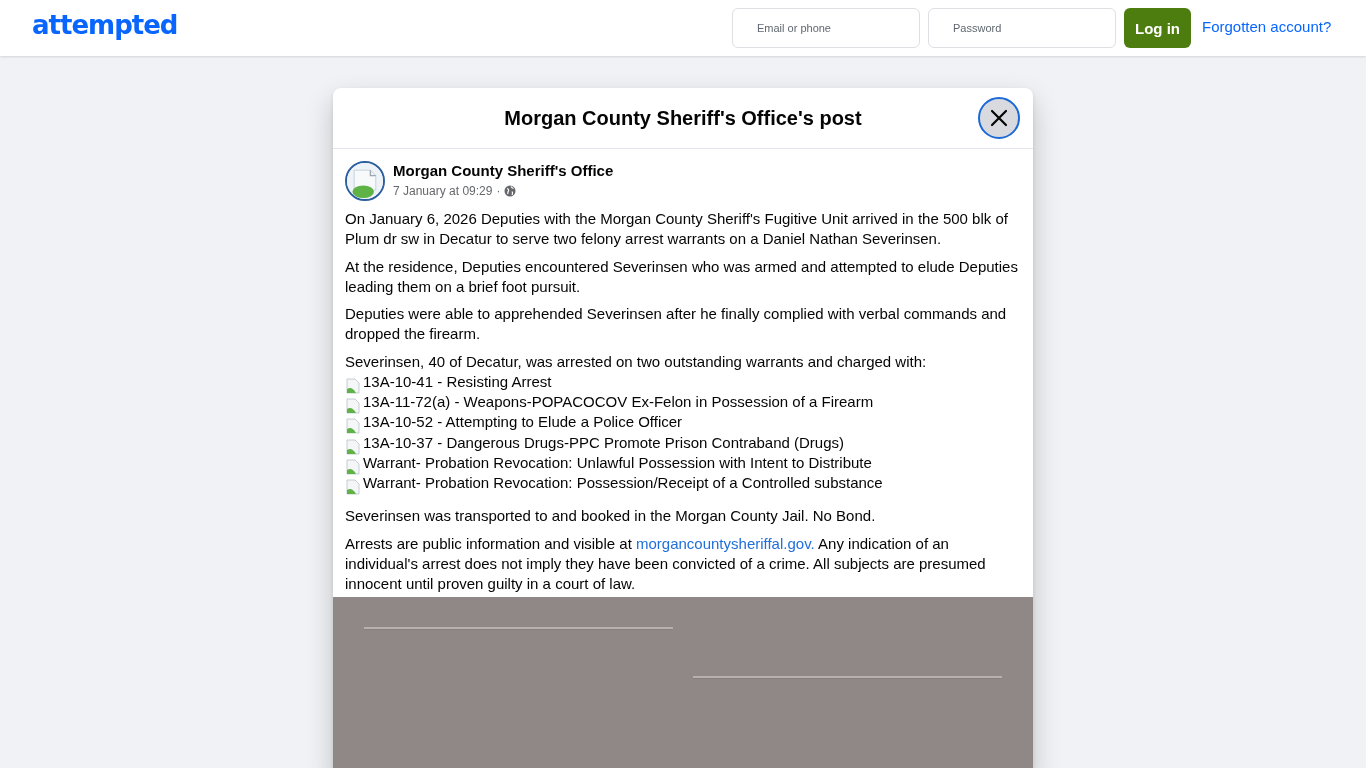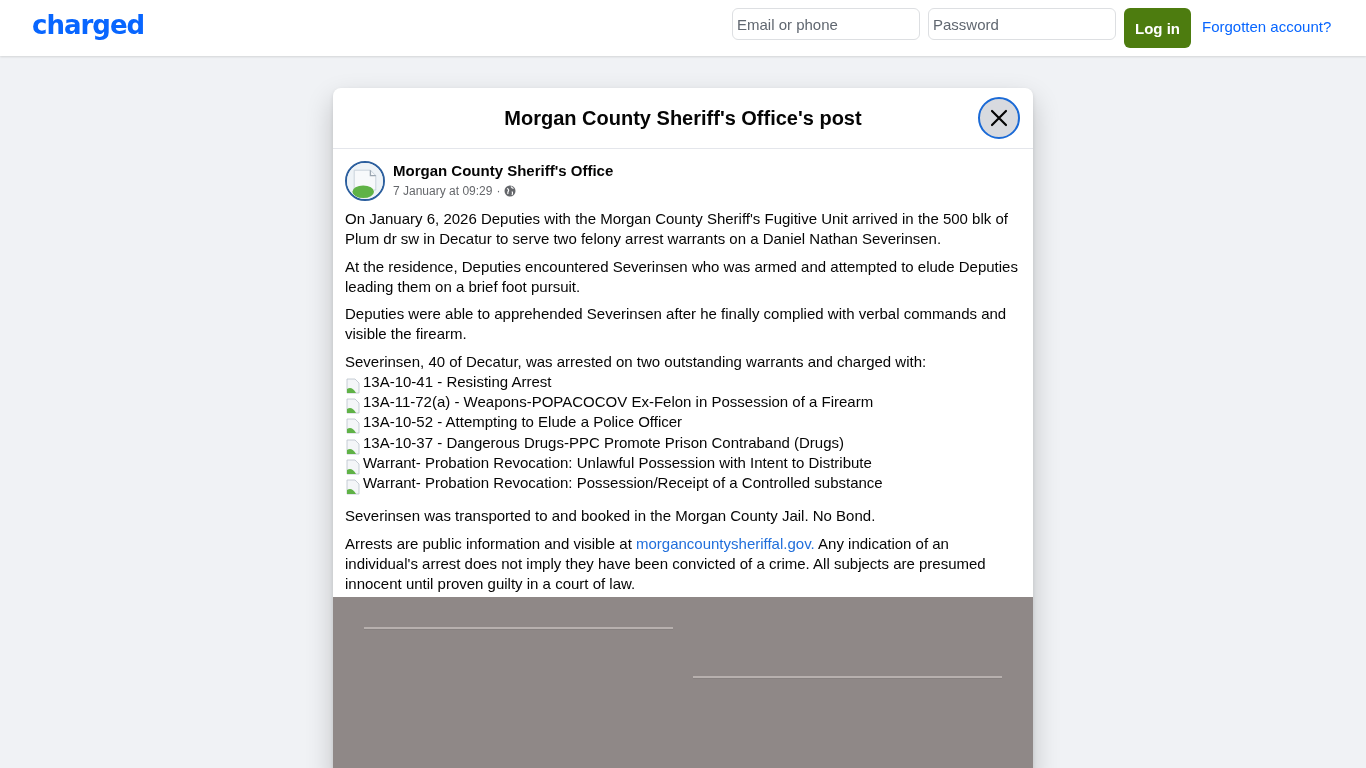--- a/index.html
+++ b/index.html
@@ -16,24 +16,24 @@
       box-shadow: 0 1px 2px rgba(0,0,0,0.12);
       z-index: 2;
     }
     .logo {
       position: absolute; left: 32px; top: 10px;
       font-family: "DejaVu Sans", "Liberation Sans", sans-serif;
       font-weight: bold; font-size: 26px; letter-spacing: -1px;
       color: #0866ff;
     }
     .login-input {
-      position: absolute; top: 8px; height: 32px; width: 188px;
+      position: absolute; top: 8px; height: 40px; width: 188px;
       border: 1px solid #dddfe2; border-radius: 6px;
-      background: #fff; padding: 0 4px;
-      font-family: "Liberation Sans", sans-serif; font-size: 15px;
+      background: #fff; padding: 0 24px;
+      font-family: "Liberation Sans", sans-serif; font-size: 11px;
       color: #1c1e21; outline: none;
     }
     .login-input::placeholder { color: #606770; }
     .email-input { left: 732px; }
     .password-input { left: 928px; }
     .login-button {
       position: absolute; left: 1124px; top: 8px; width: 67px; height: 40px;
       background: #4d7c0f; color: #fff; border: none; border-radius: 6px;
       font-family: "Liberation Sans", sans-serif; font-weight: bold; font-size: 15px;
       cursor: pointer;
@@ -102,21 +102,21 @@
     }
     .media-line {
       position: absolute; height: 2px; background: #b7b0ae;
       box-shadow: 0 1px 0 rgba(0,0,0,0.06);
     }
   </style>
 </head>
 <body>
 
 <header class="topbar">
-  <div class="logo">charged</div>
+  <div class="logo">attempted</div>
   <input class="login-input email-input" type="text" placeholder="Email or phone" style="">
   <input class="login-input password-input" type="password" placeholder="Password" style="">
   <button class="login-button">Log in</button>
   <a class="forgot-link">Forgotten account?</a>
 </header>
 
 <div class="modal">
   <div class="modal-header">
     <h2 class="modal-title">Morgan County Sheriff's Office's post</h2>
     <div class="close-button">
@@ -142,21 +142,21 @@
       <svg class="globe-icon" viewBox="0 0 12 12">
         <circle cx="6" cy="6" r="5.5" fill="#65676b"></circle>
         <path d="M3 3.5 Q5 4 4.5 6 Q3.5 7 4 9 M7 1.5 Q8 3 9.5 3.5 M8 6.5 Q9 8 8 10" stroke="#fff" stroke-width="1.2" fill="none"></path>
       </svg>
     </div>
   </div>
 
   <div class="post-body">
     <p>On January 6, 2026 Deputies with the Morgan County Sheriff's Fugitive Unit arrived in the 500 blk of Plum dr sw in Decatur to serve two felony arrest warrants on a Daniel Nathan Severinsen.</p>
     <p>At the residence, Deputies encountered Severinsen who was armed and attempted to elude Deputies leading them on a brief foot pursuit.</p>
-    <p>Deputies were able to apprehended Severinsen after he finally complied with verbal commands and visible the firearm.</p>
+    <p>Deputies were able to apprehended Severinsen after he finally complied with verbal commands and dropped the firearm.</p>
     <div style="margin-bottom:13px;">
       <div>Severinsen, 40 of Decatur, was arrested on two outstanding warrants and charged with:</div>
       <div class="charge-line">
         <svg class="broken-img" viewBox="0 0 16 16">
             <path d="M2 1 H10 L14 5 V15 H2 Z" fill="#f4f6f8" stroke="#b9c2ca" stroke-width="0.8"></path>
             <path d="M2 15 L2 11 Q7 8 11 15 Z" fill="#5fb246"></path>
           </svg>
         <span>13A-10-41 - Resisting Arrest</span>
       </div>
       <div class="charge-line">

